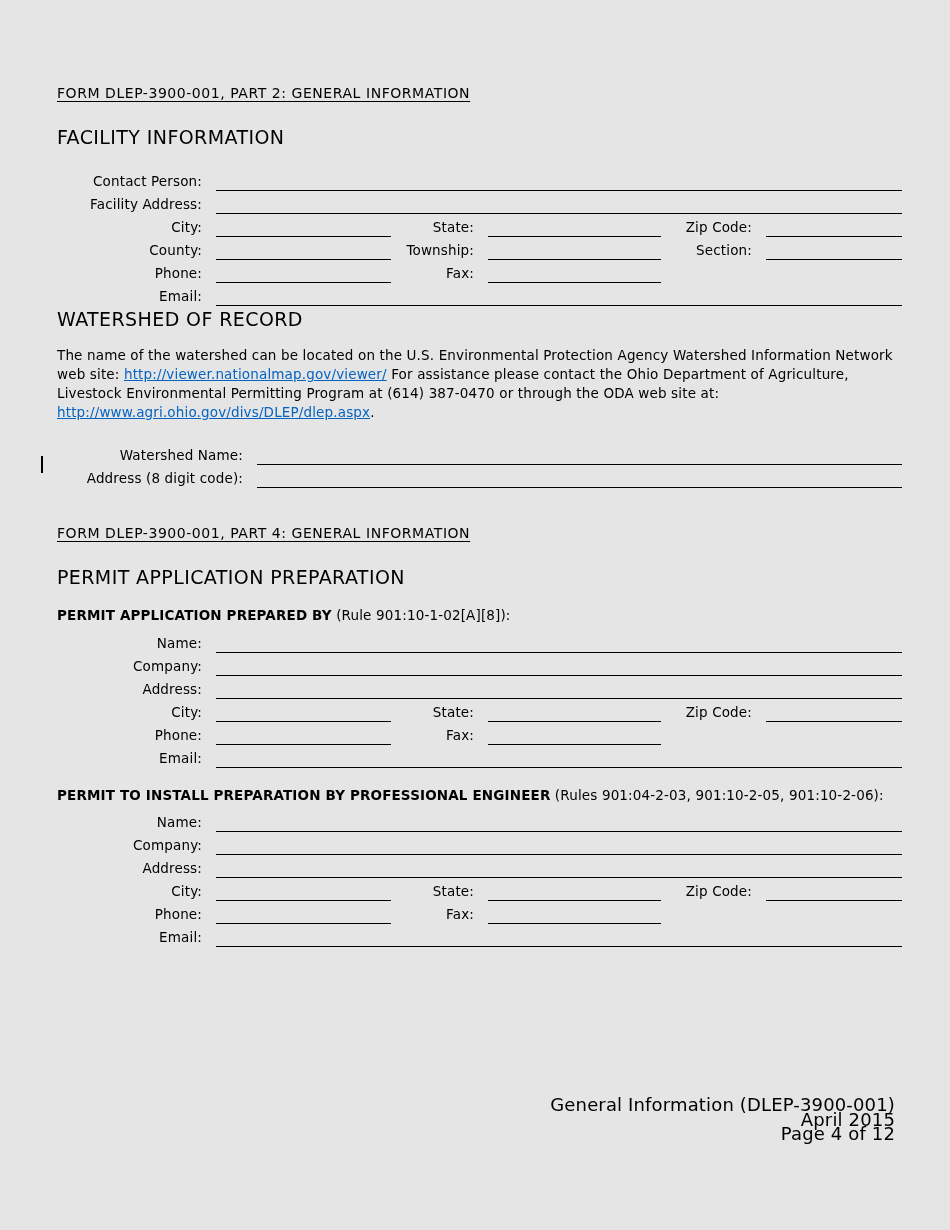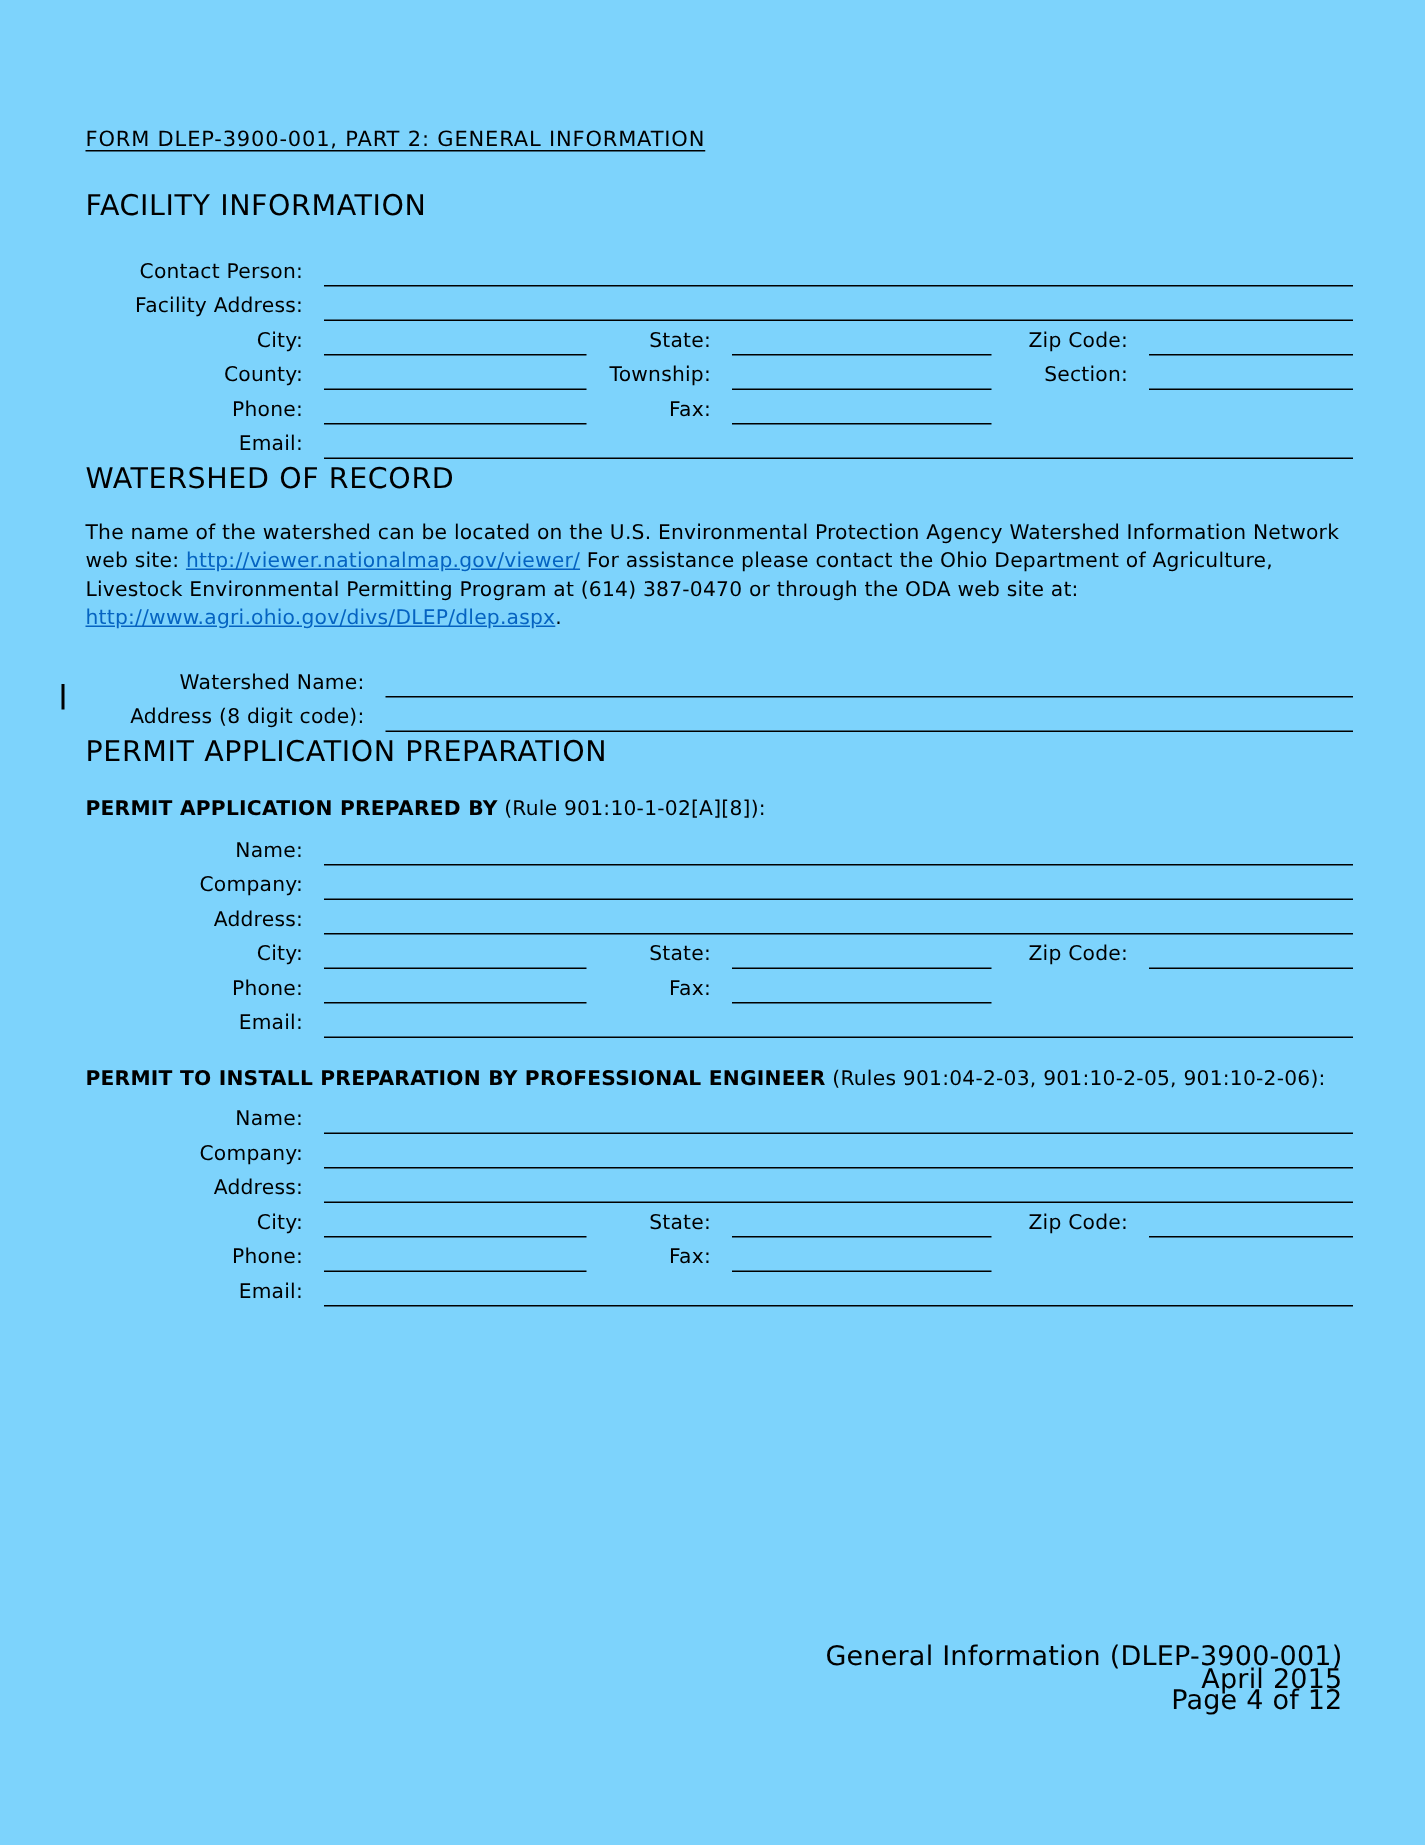--- a/index.html
+++ b/index.html
@@ -1,18 +1,18 @@
 <!DOCTYPE html>
 <html><head>
 <meta charset="utf-8">
 <style>
   * { margin:0; padding:0; box-sizing:border-box; }
   html,body { background:#ffffff; }
   .page {
-    position:relative; width:950px; height:1230px; background:#7dd3fc;
+    position:relative; width:950px; height:1230px; background:#e5e5e5;
     font-family:"DejaVu Sans","Liberation Sans",sans-serif;
     font-size:13.5px; color:#000; letter-spacing:0.15px; overflow:hidden;
   }
   .content { position:absolute; left:57px; top:84px; width:845px; }
 
   .part-header {
     font-size:14px; letter-spacing:0.55px; text-decoration:underline;
     text-underline-offset:3px; line-height:18px; white-space:nowrap;
   }
   .ph2 { margin-bottom:22px; }
@@ -108,20 +108,21 @@
 
     <div class="row">
       <div class="lbl l-wide">Watershed Name:</div>
       <div class="line line-flex"></div>
     </div>
     <div class="row">
       <div class="lbl l-wide">Address (8 digit code):</div>
       <div class="line line-flex"></div>
     </div>
 
+    <div class="part-header ph4">FORM DLEP-3900-001, PART 4: GENERAL INFORMATION</div>
     <div class="section-title st4">PERMIT APPLICATION PREPARATION</div>
 
     <div class="bold-label"><span>PERMIT APPLICATION PREPARED BY</span><span class="reg"> (Rule 901:10-1-02[A][8]):</span></div>
 
     <div class="row">
       <div class="lbl l-main">Name:</div>
       <div class="line line-flex"></div>
     </div>
     <div class="row">
       <div class="lbl l-main">Company:</div>

